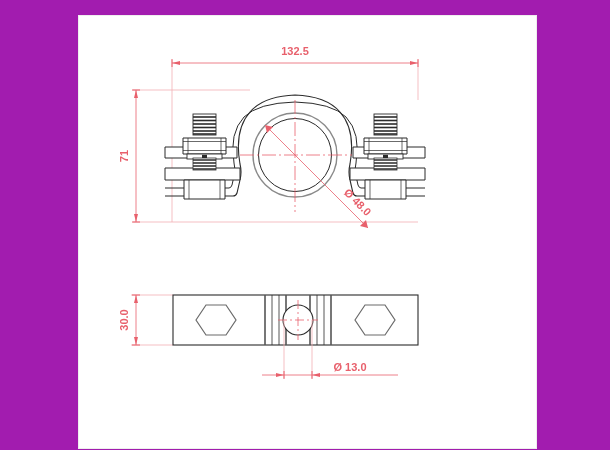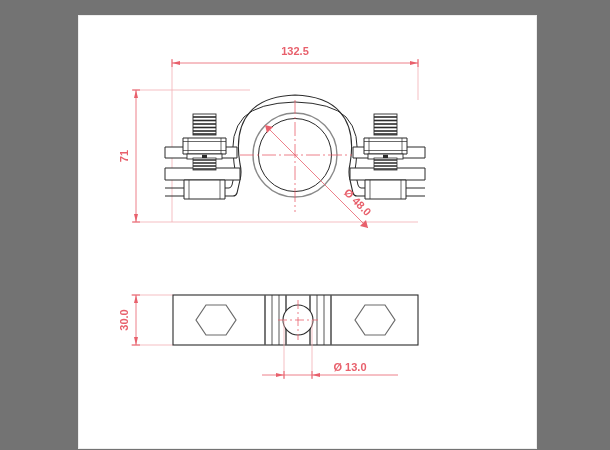--- a/index.html
+++ b/index.html
@@ -10,21 +10,21 @@
   body {
     width: 610px;
     height: 450px;
     font-family: "Liberation Sans", sans-serif;
     overflow: hidden;
   }
   #canvas {
     position: relative;
     width: 610px;
     height: 450px;
-    background: #737373;
+    background: #a21caf;
   }
   #drawing-svg {
     position: absolute;
     left: 0;
     top: 0;
     width: 610px;
     height: 450px;
   }
   .dim-text {
     font-family: "Liberation Sans", sans-serif;

